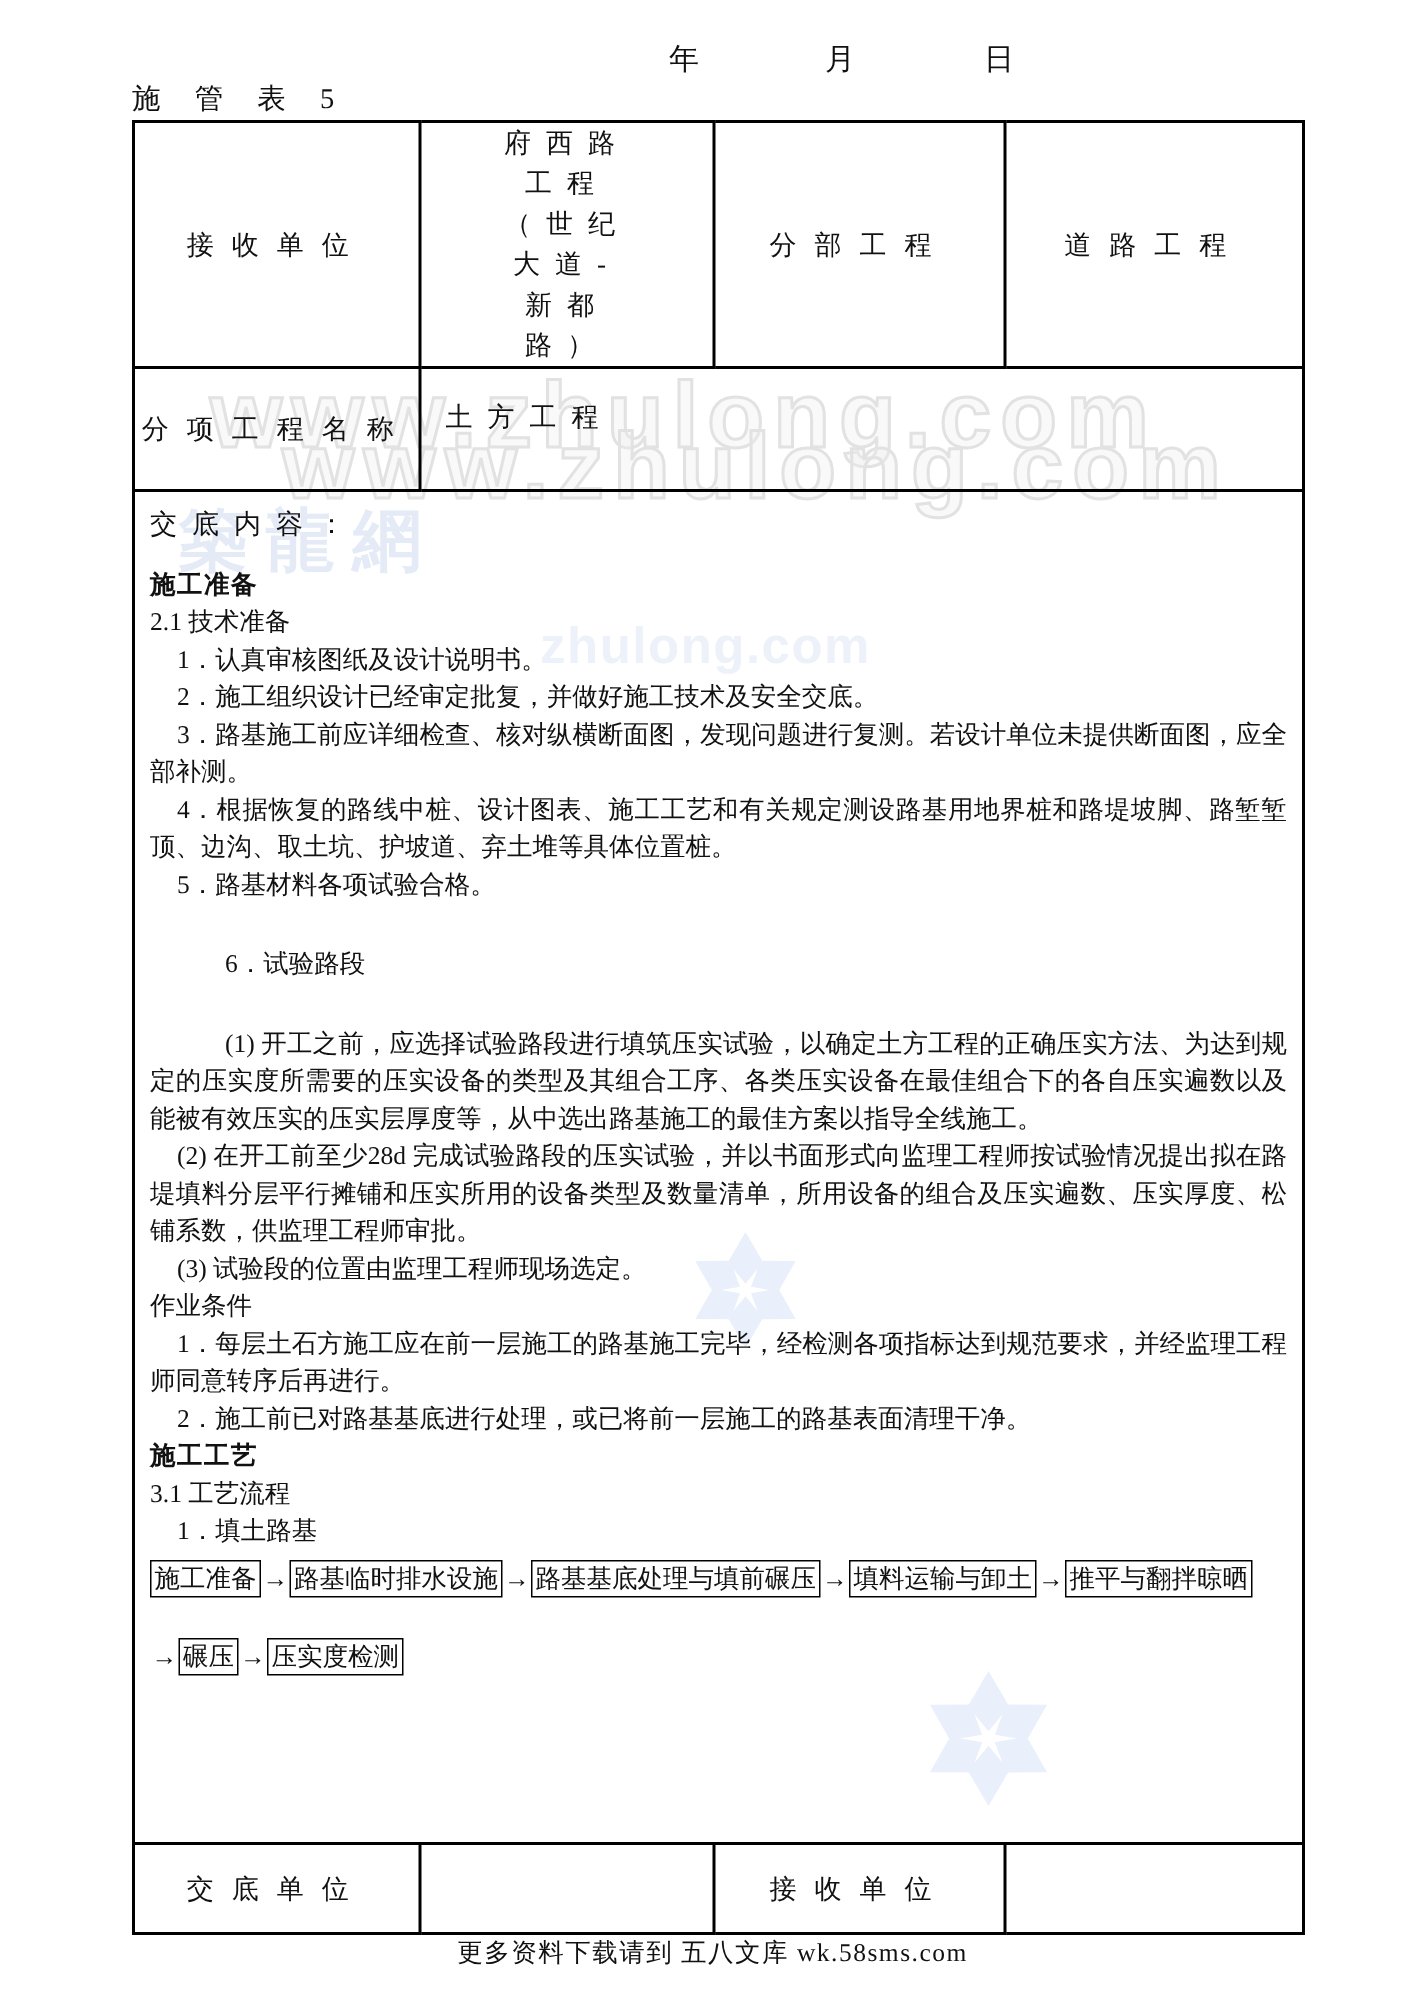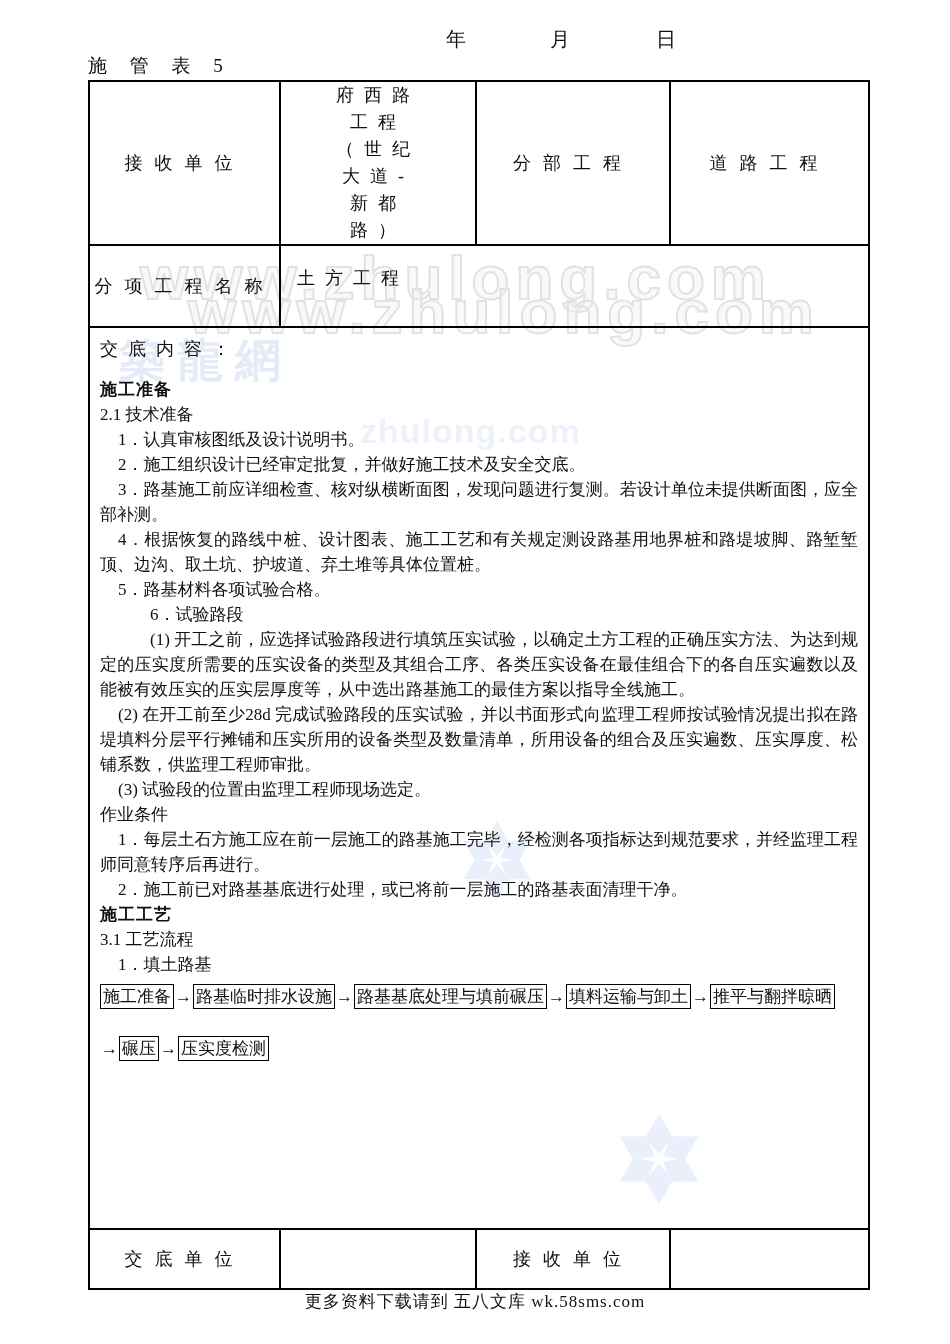--- a/index.html
+++ b/index.html
@@ -50,21 +50,21 @@
   .val-top { vertical-align:top; font-size:18px; letter-spacing:10px; padding:20px 0 0 16px; }
   .row-info  td { height:100px; }
   .row-sub   td { height:82px; }
   .row-sign  td { height:60px; }
   .content-cell { height:902px; vertical-align:top; padding:0; }
 
   .content-head { margin:9px 0 0 10px; font-size:18px; letter-spacing:10px; }
   .body-text { margin:16px 10px 0 10px; font-size:17px; line-height:25px; text-align:justify; }
   .p { text-indent:0; }
   .i1 { text-indent:18px; }
-  .i2 { text-indent:50px; }
+  .i2 { text-indent:50px;margin-top:28px; }
   .hd { font-weight:bold; font-family:"Liberation Sans","DejaVu Sans",sans-serif; letter-spacing:1px; }
 
   .flow { margin:7px 0 0 10px; font-size:17px; }
   .flow-row { display:flex; align-items:center; white-space:nowrap; }
   .flow-row2 { margin-top:27px; }
   .fbox { border:1px solid #000000; padding:0 2px; line-height:23px; }
   .farrow { padding:0 1px; line-height:23px; }
 
   .footer-note { margin-top:0; text-align:center; font-size:17px; letter-spacing:1px; }
 </style>

